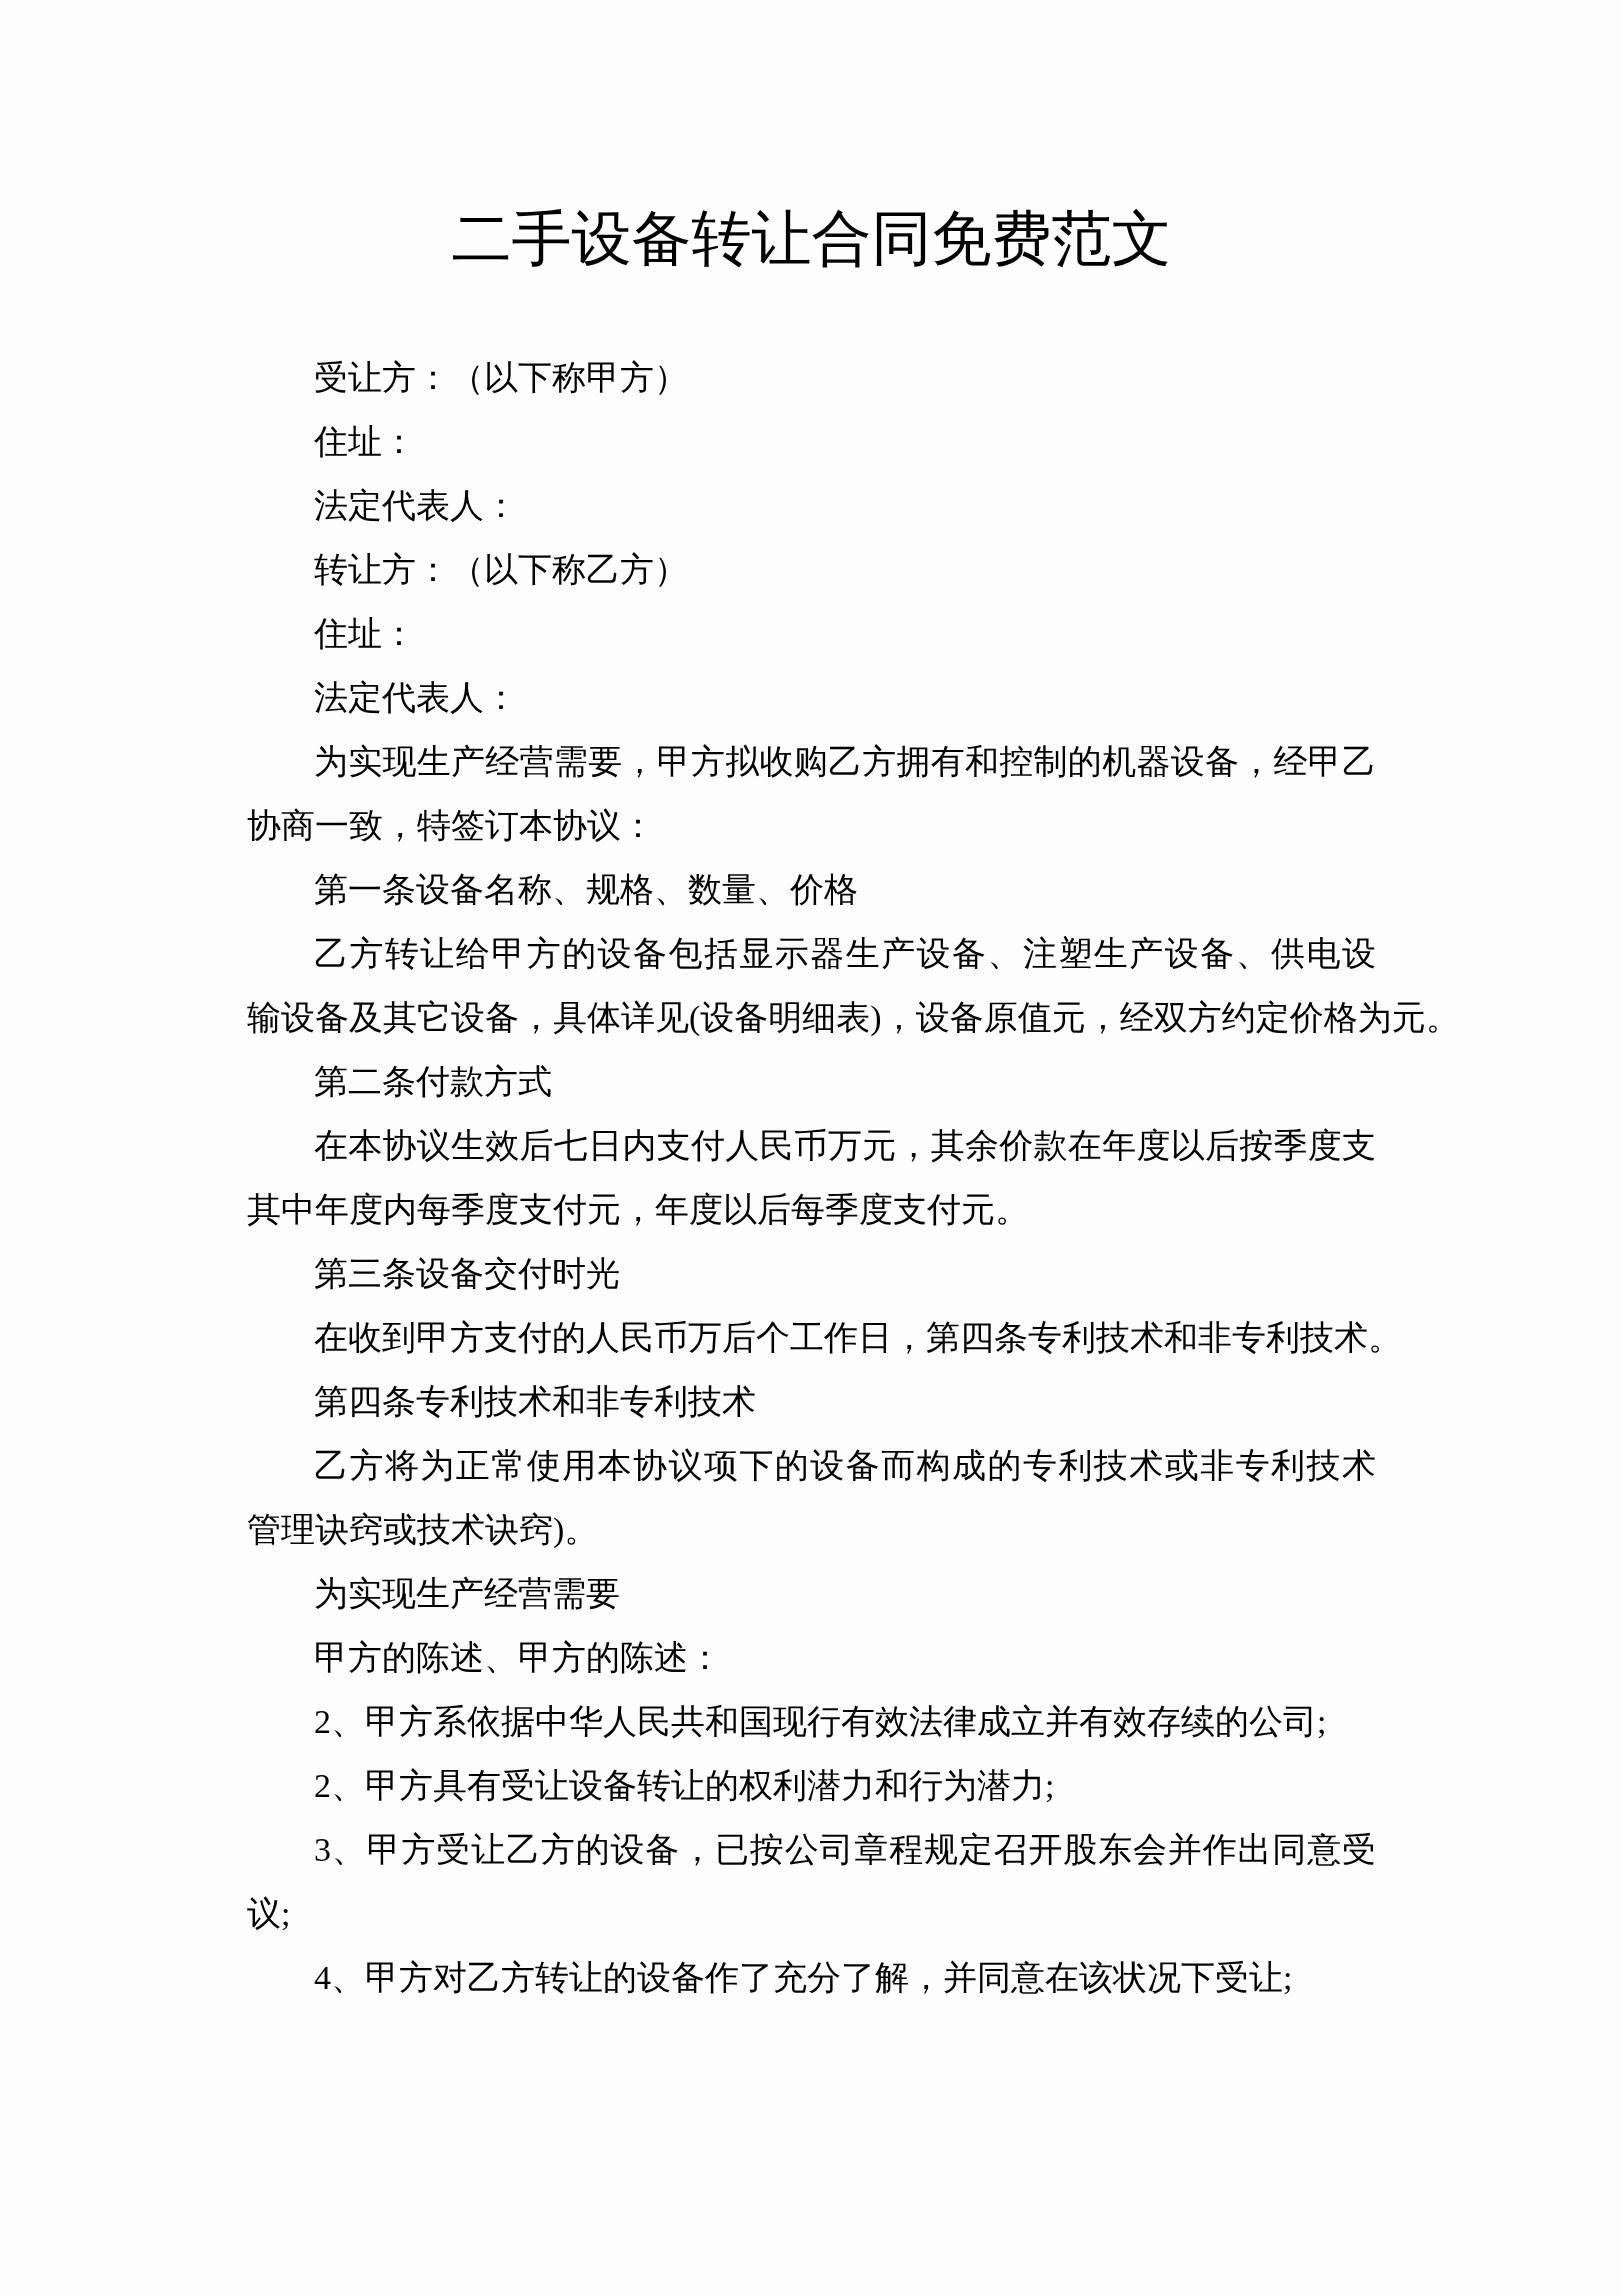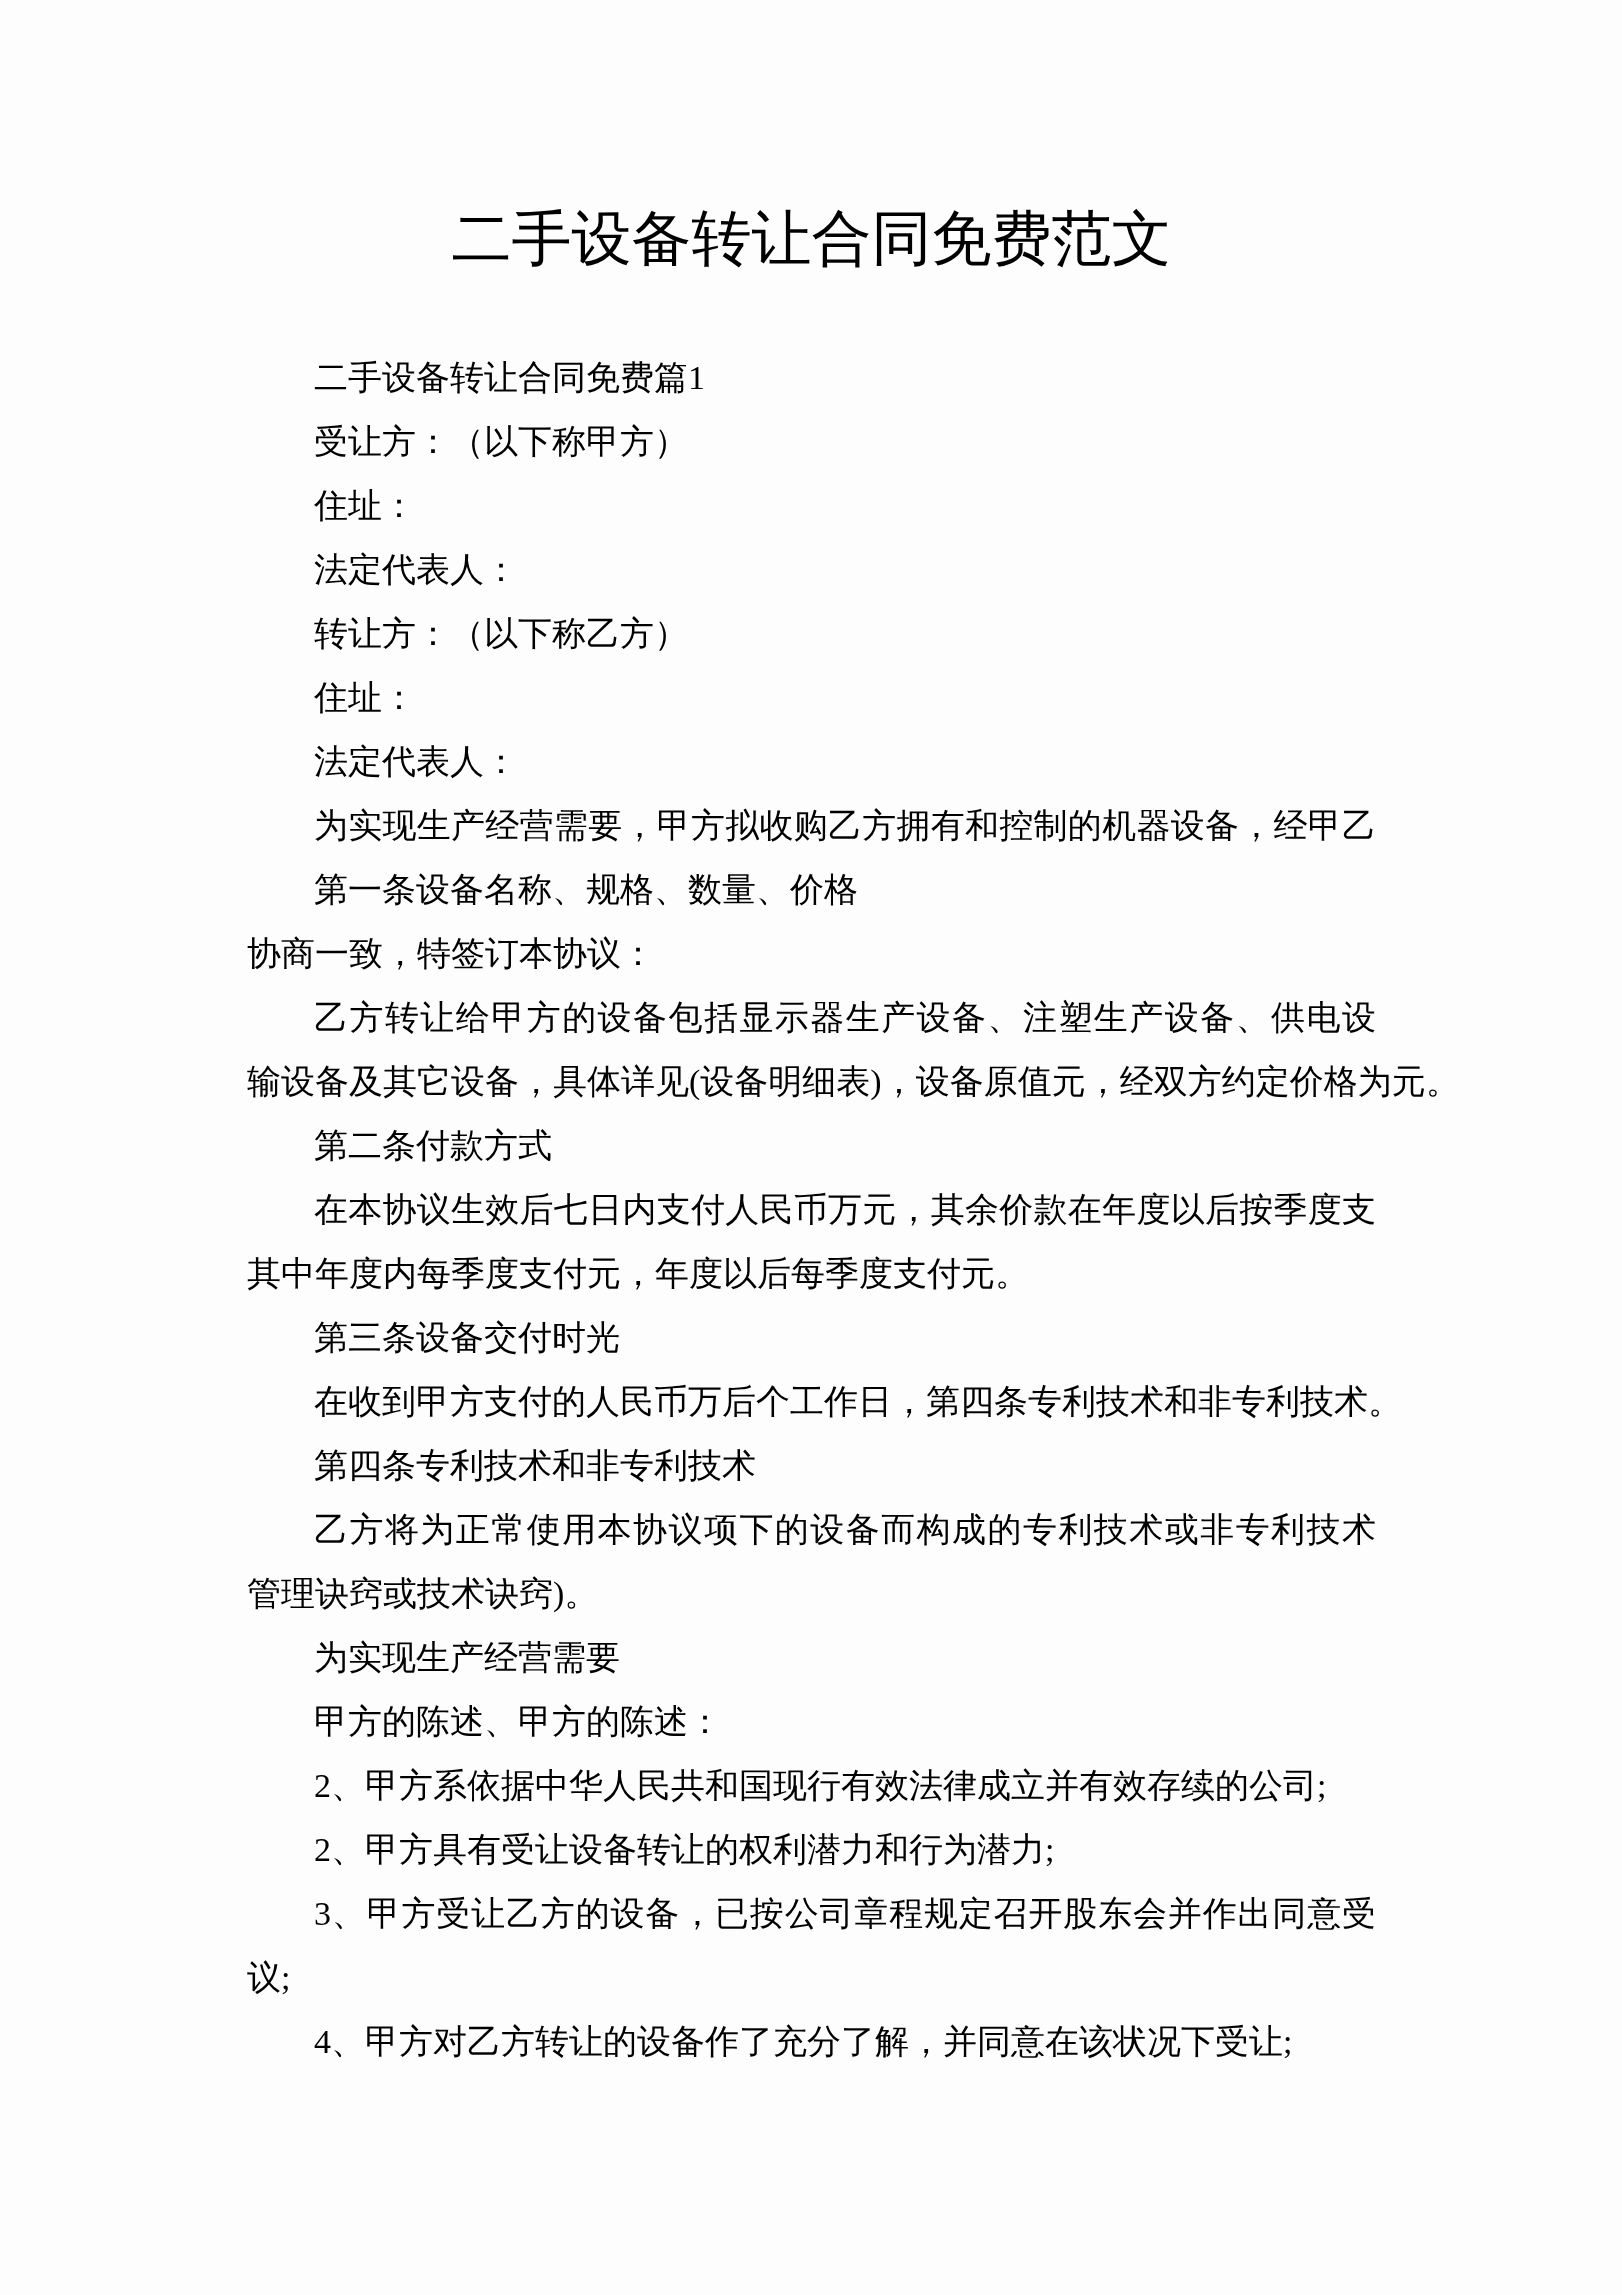--- a/index.html
+++ b/index.html
@@ -30,32 +30,31 @@
     white-space: normal; overflow: hidden;
   }
 </style>
 </head>
 <body>
 
 <div class="page">
   <div class="title">二手设备转让合同免费范文</div>
 
   <div class="body">
-    <span class="line indent">二手设备转让合同免费篇1</span>
     <span class="line indent">受让方：（以下称甲方）</span>
     <span class="line indent">住址：</span>
     <span class="line indent">法定代表人：</span>
     <span class="line indent">转让方：（以下称乙方）</span>
     <span class="line indent">住址：</span>
     <span class="line indent">法定代表人：</span>
 
     <span class="line indent just">为实现生产经营需要，甲方拟收购乙方拥有和控制的机器设备，经甲乙双方</span>
+    <span class="line">协商一致，特签订本协议：</span>
+
     <span class="line indent">第一条设备名称、规格、数量、价格</span>
-
-    <span class="line">协商一致，特签订本协议：</span>
     <span class="line indent just">乙方转让给甲方的设备包括显示器生产设备、注塑生产设备、供电设备、运</span>
     <span class="line">输设备及其它设备，具体详见(设备明细表)，设备原值元，经双方约定价格为元。</span>
 
     <span class="line indent">第二条付款方式</span>
     <span class="line indent just">在本协议生效后七日内支付人民币万元，其余价款在年度以后按季度支付，</span>
     <span class="line">其中年度内每季度支付元，年度以后每季度支付元。</span>
 
     <span class="line indent">第三条设备交付时光</span>
     <span class="line indent">在收到甲方支付的人民币万后个工作日，第四条专利技术和非专利技术。</span>
 

